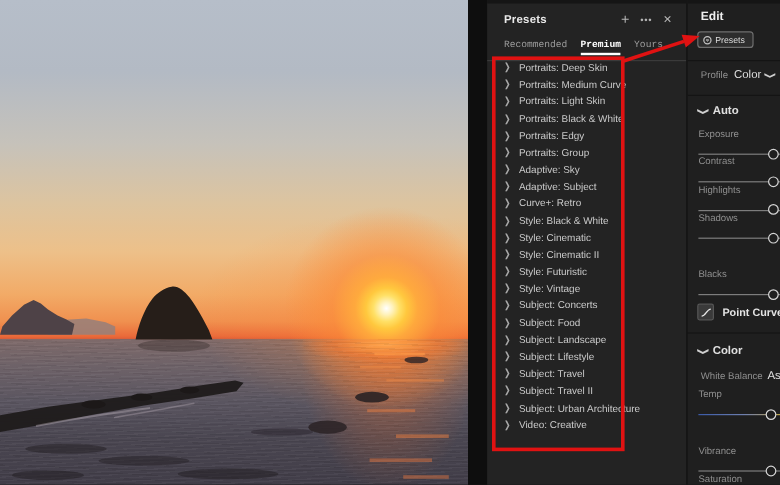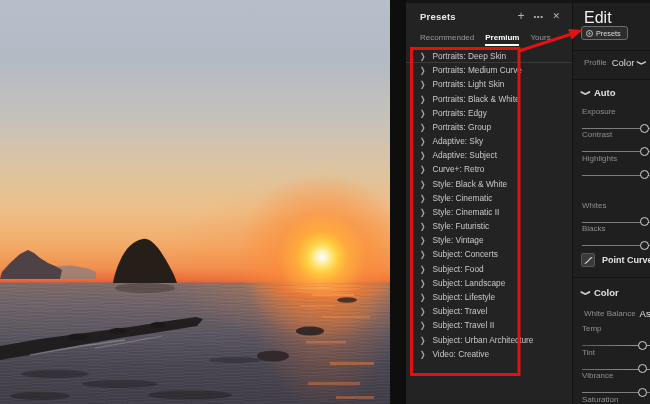--- a/index.html
+++ b/index.html
@@ -26,31 +26,31 @@
   .gap{position:absolute;left:390px;top:0;width:16px;height:404px;background:#0e0e0e;}
 
   
   .presets-panel{position:absolute;left:406px;top:0;width:166px;height:404px;background:#232323;box-shadow:inset 0 3px 0 #151515;}
   .pp-header{display:flex;align-items:center;height:29px;padding:3px 12px 0 14px;box-sizing:border-box;}
   .pp-title{flex:1;font-size:9.5px;font-weight:700;color:#e9e9e9;letter-spacing:.2px;}
   .pp-icons{display:flex;gap:9px;align-items:center;color:#b5b5b5;}
   .icon-plus{font-size:12px;line-height:10px;cursor:default;}
   .icon-more{font-size:8px;letter-spacing:.5px;}
   .icon-close{font-size:9px;}
-  .pp-tabs{display:flex;align-items:flex-end;padding:0 0 16px 14px;height:17px;border-bottom:1px solid #3a3a3a;}
+  .pp-tabs{display:flex;align-items:flex-end;padding:0 0 4px 14px;height:17px;border-bottom:1px solid #3a3a3a;font-family:Liberation Mono, monospace;}
   .tab{font-size:8px;color:#9b9b9b;padding-bottom:4px;margin-right:11px;}
   .tab.active{color:#ffffff;font-weight:700;border-bottom:2px solid #fff;padding-bottom:2px;}
   .pp-list{position:absolute;top:49px;left:0;right:0;}
   .preset-row{height:14.18px;display:flex;align-items:center;padding-left:14px;}
   .chev{color:#a9a9a9;font-size:6.5px;margin-right:7px;transform:scaleY(1.25);}
   .preset-label{color:#cacaca;font-size:8.3px;white-space:nowrap;}
 
   
   .edit-panel{position:absolute;left:572px;top:0;width:78px;height:404px;background:#1f1f1f;border-left:1px solid #121212;box-sizing:border-box;box-shadow:inset 0 3px 0 #151515;}
-  .ep-title{position:absolute;left:11px;top:9px;font-size:16px;font-weight:400;color:#f0f0f0;}
+  .ep-title{position:absolute;left:11px;top:9px;font-size:10px;font-weight:700;color:#f0f0f0;}
   .ep-presets-btn{position:absolute;left:8px;top:26px;height:14px;padding:0 6px 0 4px;border:1px solid #6e6e6e;border-radius:3px;background:#2d2d2d;display:inline-flex;align-items:center;gap:3px;box-sizing:border-box;}
   .btn-circ{width:5px;height:5px;border:1px solid #c4c4c4;border-radius:50%;background:radial-gradient(circle,#8a8a8a 0 30%,transparent 35%);}
   .btn-label{font-size:7.3px;color:#dddddd;}
   .ep-divider{position:absolute;left:0;right:0;height:1px;background:#141414;}
   .profile-row{position:absolute;left:11px;top:57px;display:flex;align-items:center;gap:5px;}
   .profile-label{font-size:8px;color:#909090;}
   .profile-value{font-size:9.5px;color:#dcdcdc;}
   .chev-down{display:inline-block;color:#cfcfcf;font-size:7px;transform:rotate(90deg) scaleY(1.3);}
   .section-header{position:absolute;left:10px;display:flex;align-items:center;gap:5px;font-size:9.5px;font-weight:700;color:#e0e0e0;}
   .slider{position:absolute;left:9px;width:69px;}
@@ -256,22 +256,22 @@
       <div class="slider-track">
           <span class="knob" style="left:58px"></span>
         </div>
     </div>
     <div class="slider" style="top:153.8px">
       <div class="slider-label">Highlights</div>
       <div class="slider-track">
           <span class="knob" style="left:58px"></span>
         </div>
     </div>
-    <div class="slider" style="top:200.6px">
-      <div class="slider-label">Whites</div>
+    <div class="slider" style="top:177.2px">
+      <div class="slider-label">Shadows</div>
       <div class="slider-track">
           <span class="knob" style="left:58px"></span>
         </div>
     </div>
     <div class="slider" style="top:224px">
       <div class="slider-label">Blacks</div>
       <div class="slider-track">
           <span class="knob" style="left:58px"></span>
         </div>
     </div>
@@ -296,26 +296,20 @@
       <span class="wb-label">White Balance</span>
       <span class="wb-value">As Shot</span>
     </div>
 
     <div class="slider" style="top:324px">
       <div class="slider-label">Temp</div>
       <div class="slider-track track-temp">
           <span class="knob" style="left:56px"></span>
         </div>
     </div>
-    <div class="slider" style="top:347.5px">
-      <div class="slider-label">Tint</div>
-      <div class="slider-track track-tint">
-          <span class="knob" style="left:56px"></span>
-        </div>
-    </div>
     <div class="slider" style="top:371px">
       <div class="slider-label">Vibrance</div>
       <div class="slider-track">
           <span class="knob" style="left:56px"></span>
         </div>
     </div>
     <div class="slider" style="top:394.5px">
       <div class="slider-label">Saturation</div>
 
     </div>

